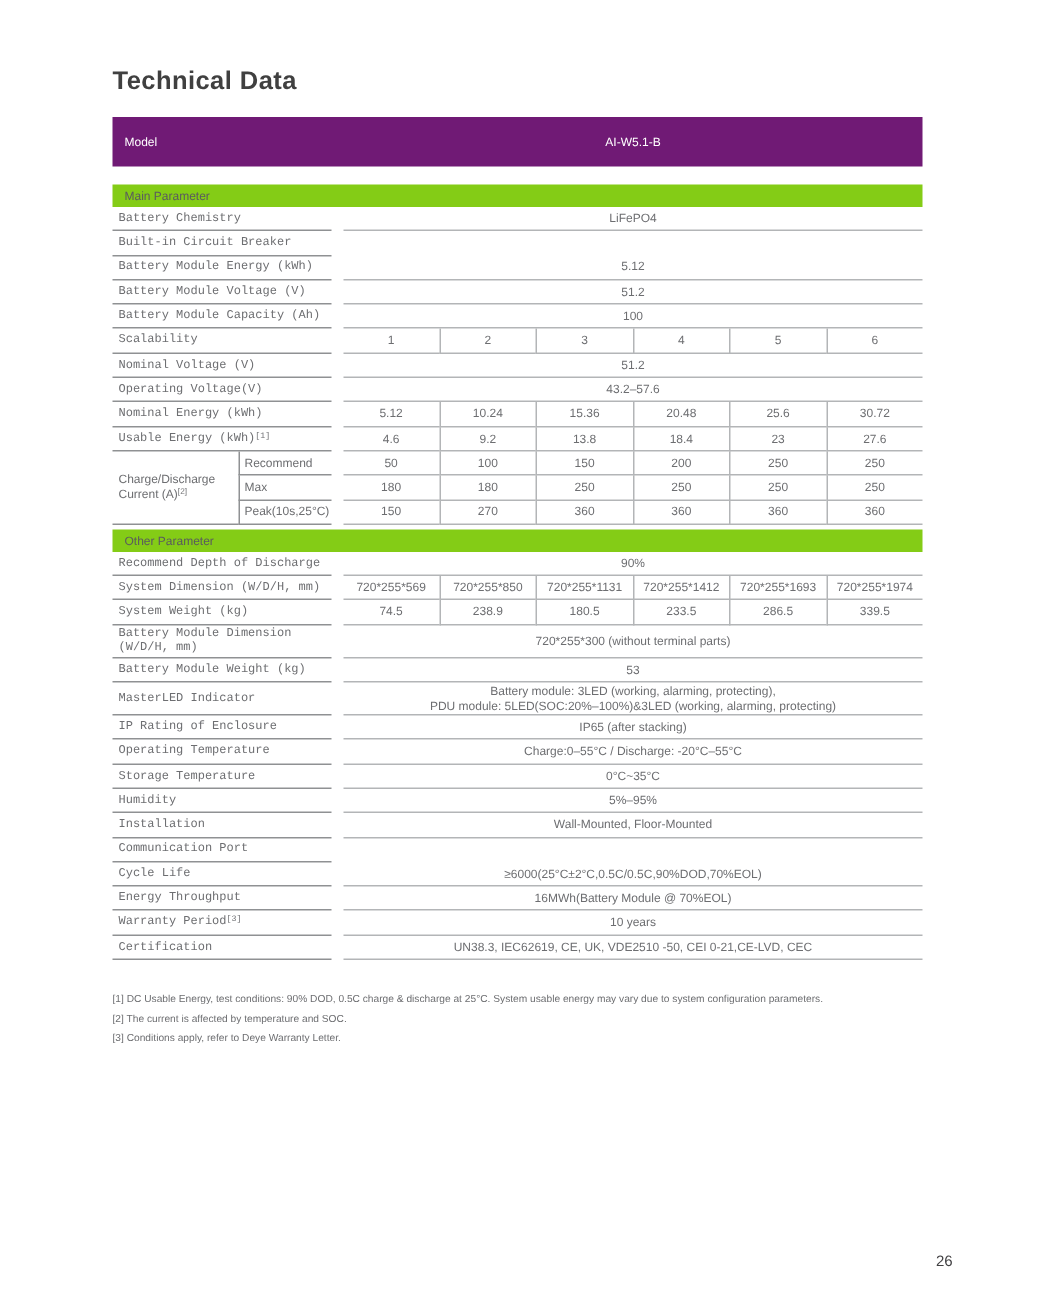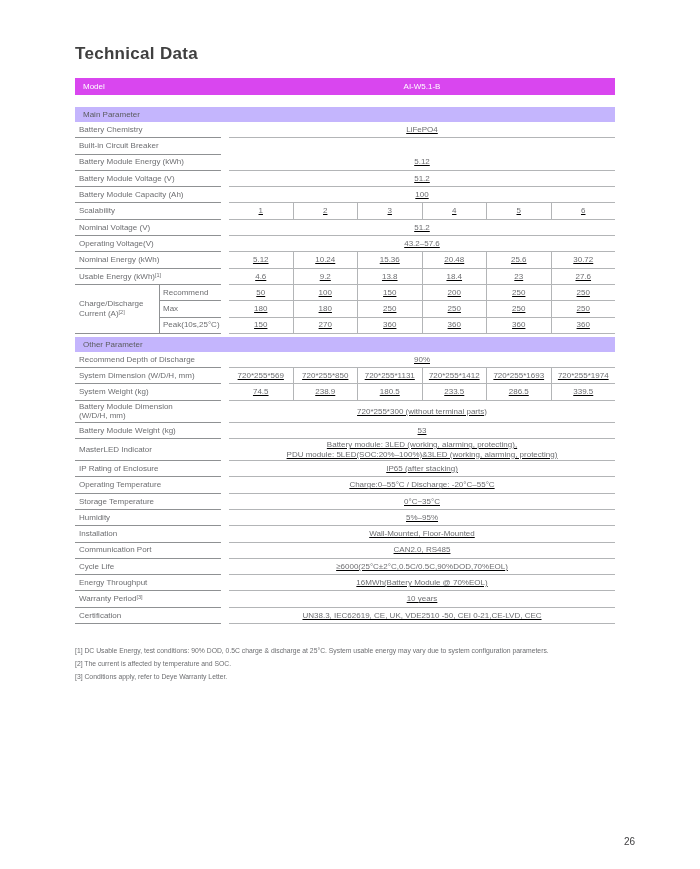--- a/index.html
+++ b/index.html
@@ -3,32 +3,32 @@
 <meta charset="utf-8">
 <style>
   * { margin:0; padding:0; box-sizing:border-box; }
   html,body { background:#ffffff; }
   body { width:700px; height:869px; font-family:"Liberation Sans", sans-serif; position:relative; }
   .page { position:relative; width:700px; height:869px; background:#fff; overflow:hidden; }
   .content { position:absolute; left:75px; top:44px; width:540px; }
 
   .title { font-size:17px; font-weight:bold; color:#404040; line-height:20px; letter-spacing:0.3px; }
 
-  .modelbar { height:17px; background:#d946ef; color:#ffffff; font-size:8px; display:flex; align-items:center; margin-top:14px; }
+  .modelbar { height:33px; background:#701a75; color:#ffffff; font-size:8px; display:flex; align-items:center; margin-top:14px; }
   .model-label { width:154px; padding-left:8px; }
   .model-value { flex:1; text-align:center; }
 
-  .secbar { height:15px; background:#c4b5fd; color:#5a5b5e; font-size:8px; display:flex; align-items:center; padding-left:8px; margin-top:12px; }
+  .secbar { height:15px; background:#84cc16; color:#5a5b5e; font-size:8px; display:flex; align-items:center; padding-left:8px; margin-top:12px; }
   .secbar.mt3 { margin-top:3px; }
 
   .row { display:flex; min-height:16.3px; }
   .lcell { width:146px; margin-right:8px; border-bottom:1px solid #8f9193; color:#6d6e71; font-size:8px;
-           display:flex; align-items:center; padding:1px 2px 1px 4px; line-height:9.5px; }
+           display:flex; align-items:center; padding:1px 2px 1px 4px; line-height:9.5px;font-family:Liberation Mono, monospace; }
   .lcell.two { flex-direction:column; align-items:flex-start; justify-content:center;text-align:center; }
-  .varea { flex:1; display:flex;text-decoration:underline; }
+  .varea { flex:1; display:flex; }
   .vcell { flex:1; border-bottom:1px solid #b3b5b7; color:#6d6e71; font-size:8px; display:flex; flex-direction:column;
            align-items:center; justify-content:center; text-align:center; line-height:9.5px; padding:1px; }
   .varea .vcell + .vcell { border-left:1px solid #b3b5b7; }
 
   .charge { display:flex; }
   .cmain { width:84px; border-bottom:1px solid #8f9193; display:flex; flex-direction:column; justify-content:center;
            padding-left:4px; font-size:8px; color:#6d6e71; line-height:9.5px; }
   .cright { flex:1; display:flex; flex-direction:column; }
   .crow { display:flex; min-height:16.3px;justify-content:center; }
   .scell { width:62px; margin-right:8px; border-left:1px solid #8f9193; border-bottom:1px solid #8f9193;
@@ -290,23 +290,20 @@
           <span>Installation</span>
         </div>
       <div class="varea">
           <div class="vcell">Wall-Mounted, Floor-Mounted</div>
         </div>
     </div>
     <div class="row">
       <div class="lcell">
           <span>Communication Port</span>
         </div>
-      <div class="varea">
-          <div class="vcell">CAN2.0, RS485</div>
-        </div>
     </div>
     <div class="row">
       <div class="lcell">
           <span>Cycle Life</span>
         </div>
       <div class="varea">
           <div class="vcell">≥6000(25°C±2°C,0.5C/0.5C,90%DOD,70%EOL)</div>
         </div>
     </div>
     <div class="row">

